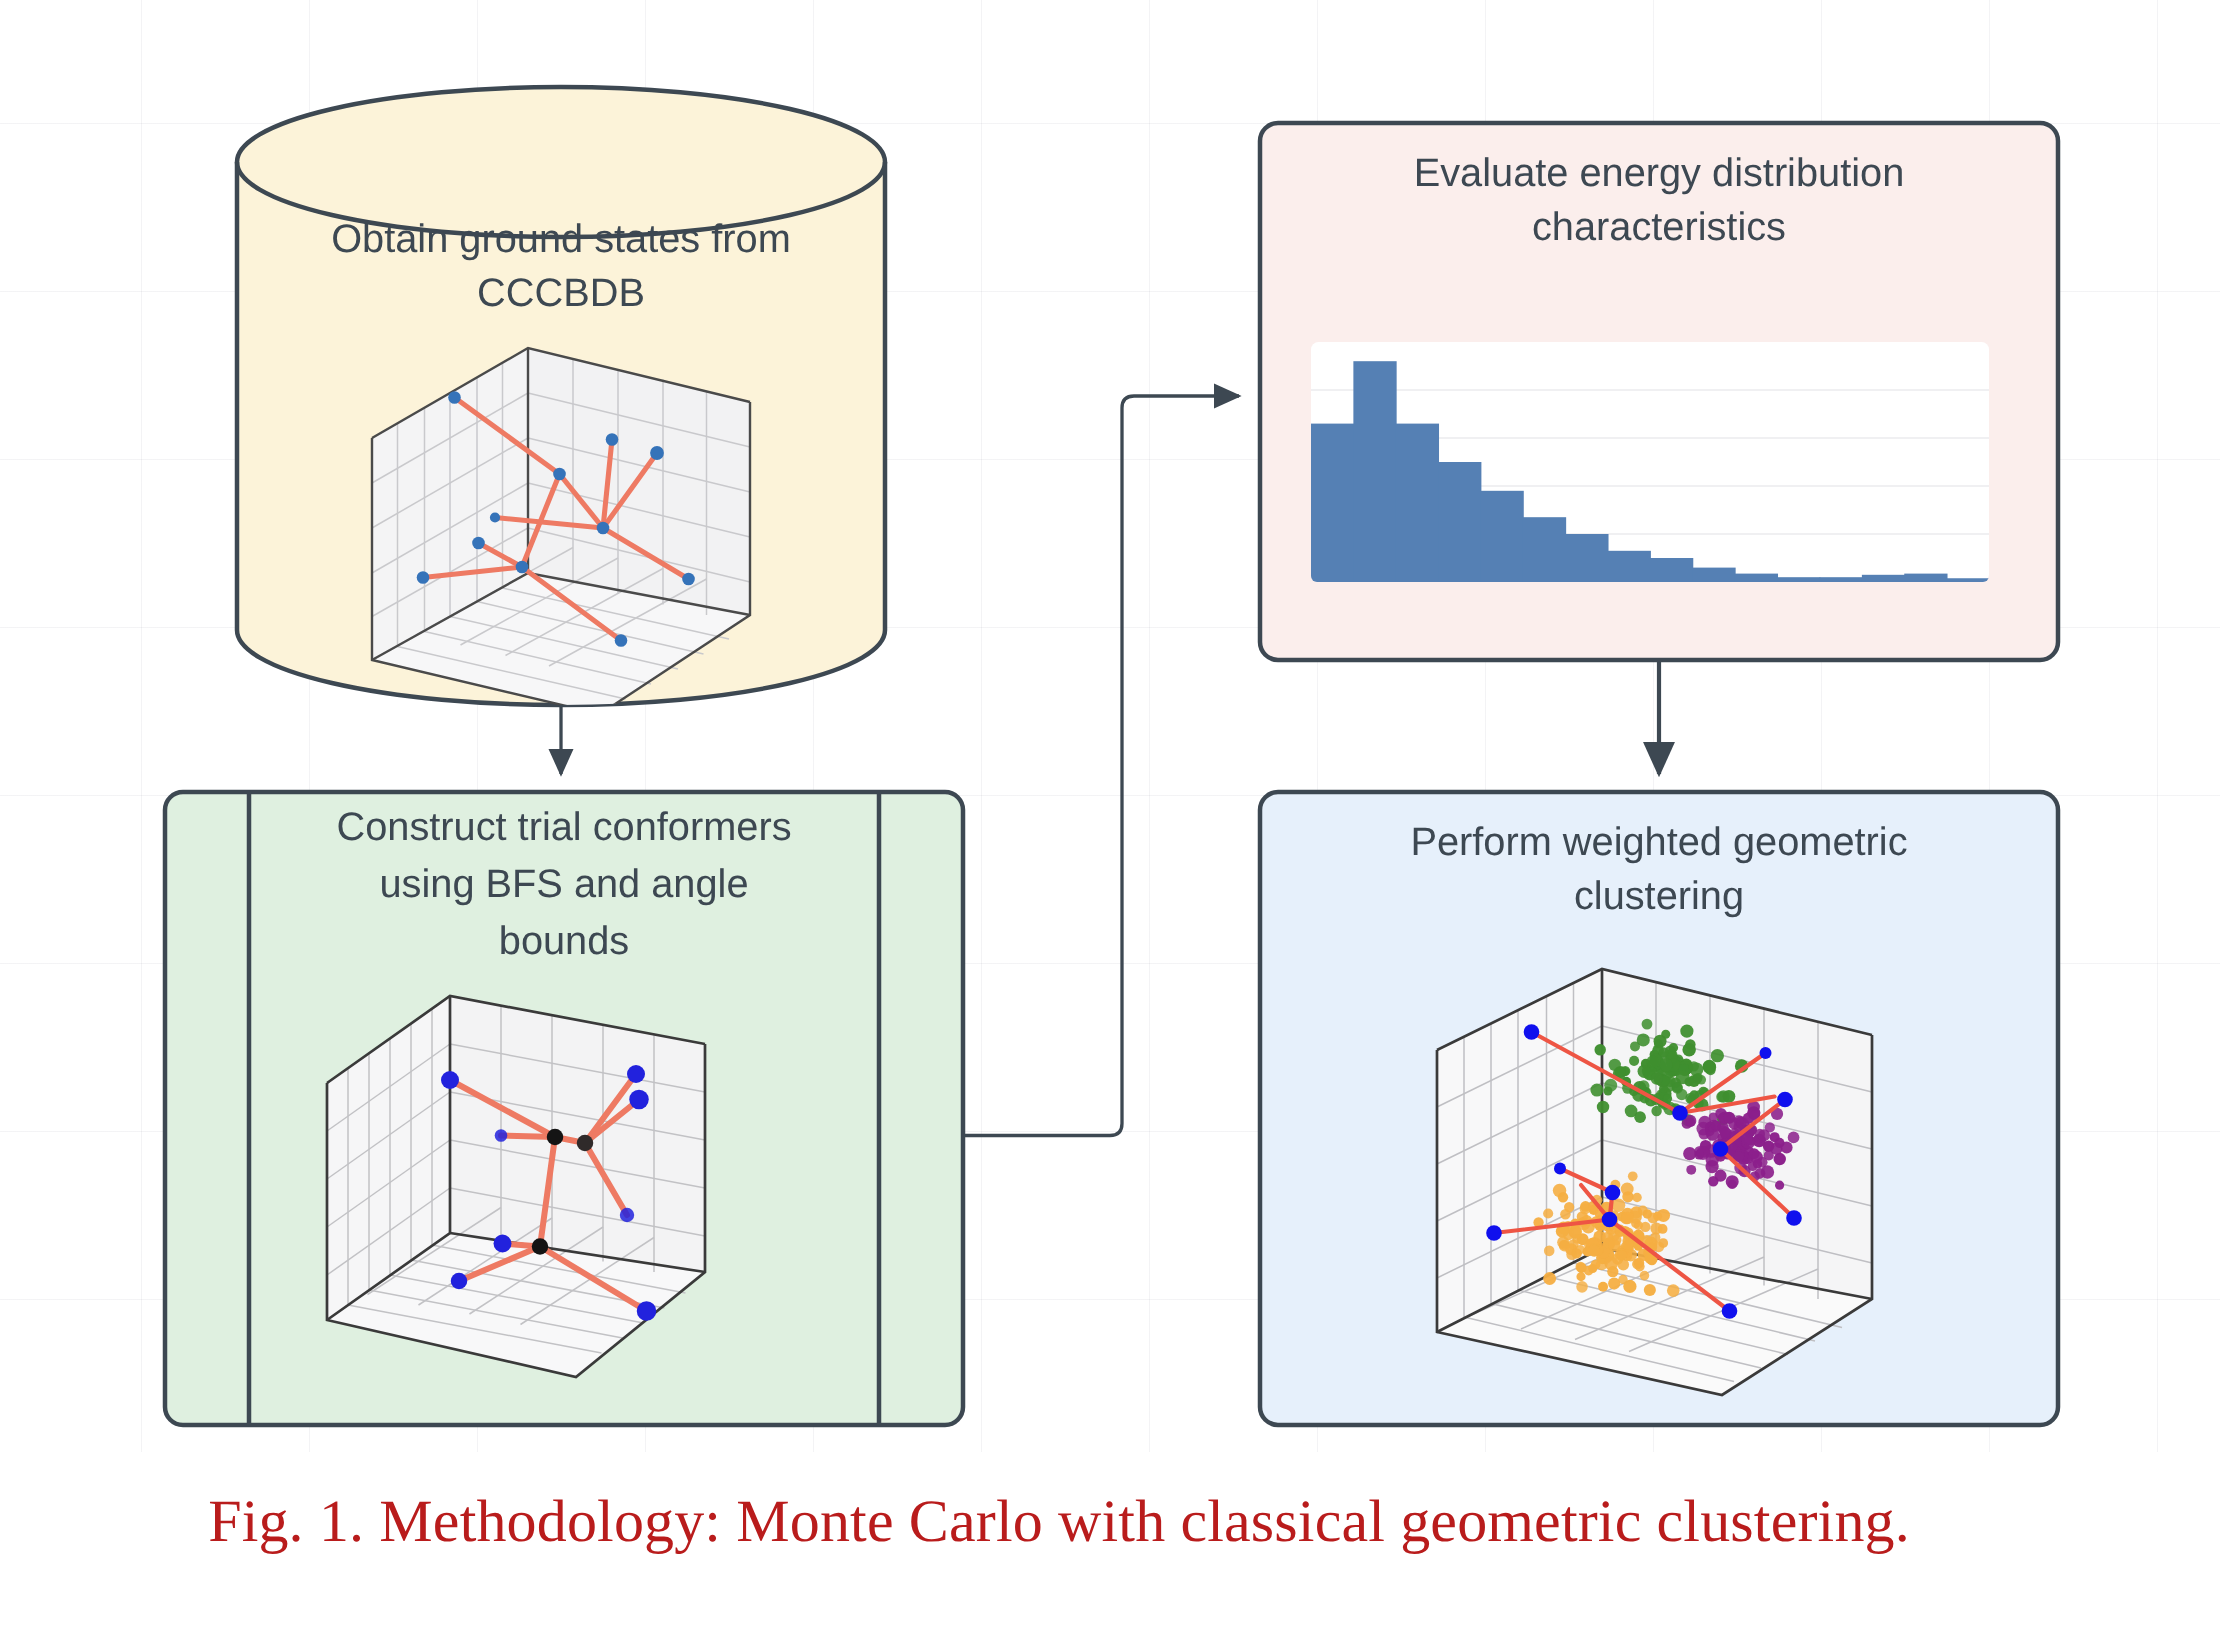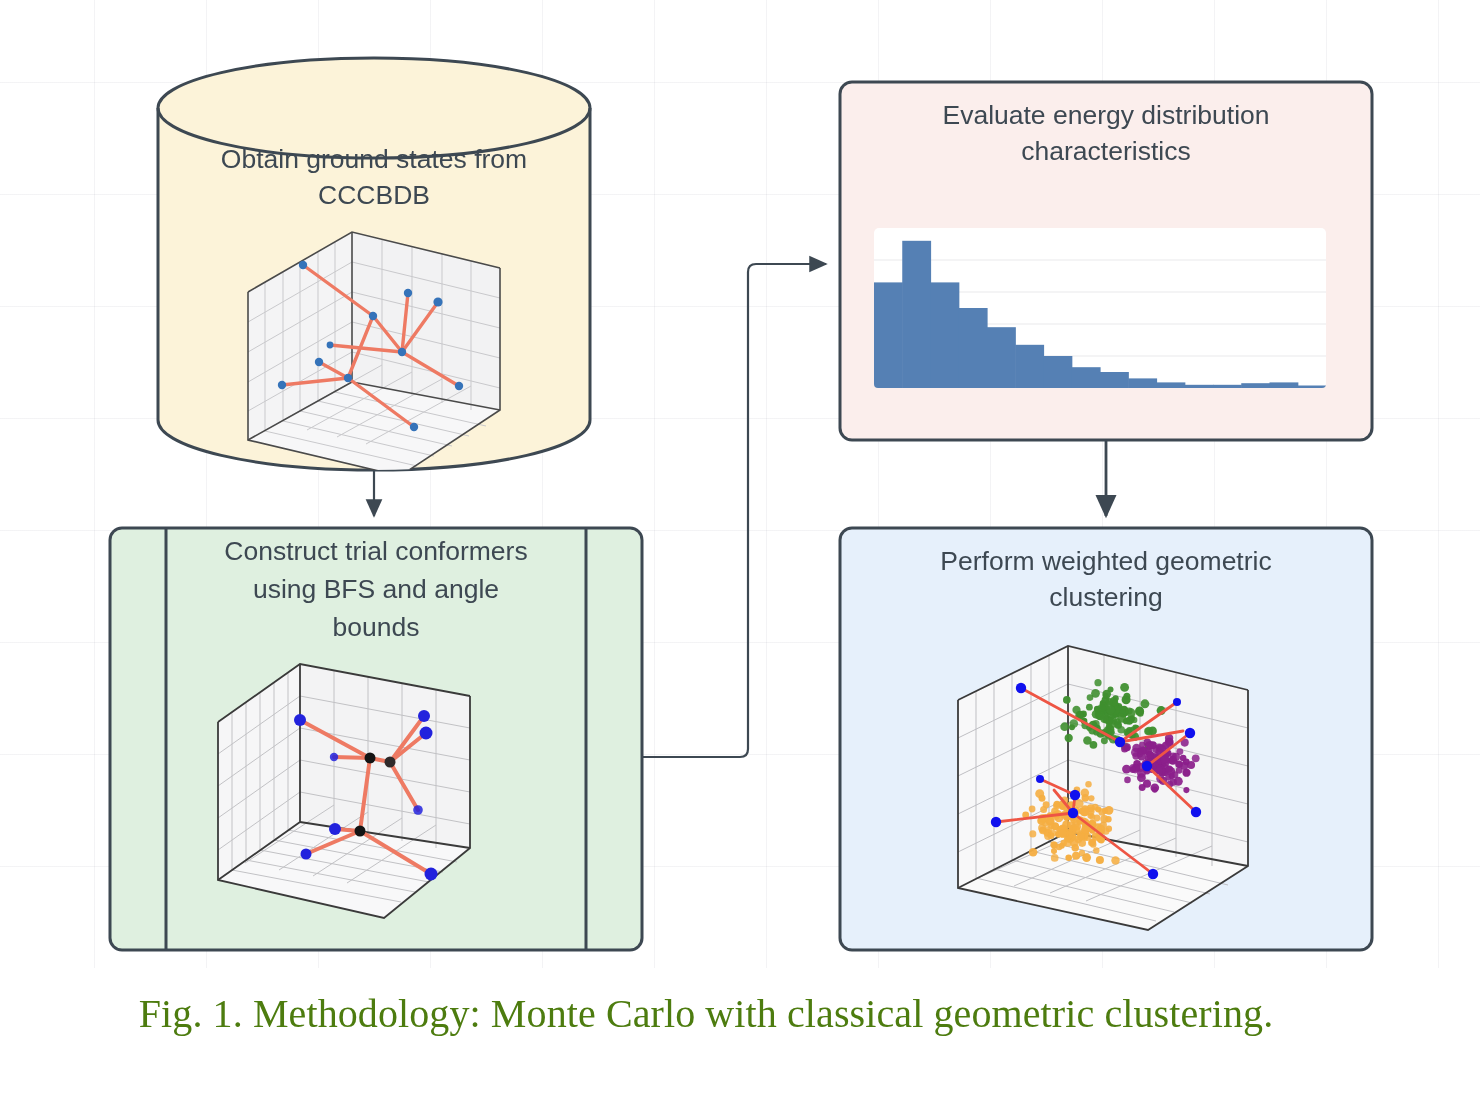--- a/index.html
+++ b/index.html
@@ -26,21 +26,21 @@
     font-size:26.5px;
     fill:#3d4852;
     text-anchor:middle;
   }
   .caption{
     position:absolute;
     left:0;top:990px;width:1412px;
     text-align:center;
     font-family:"Liberation Serif", serif;
     font-size:40px;
-    color:#4d7c0f;
+    color:#b91c1c;
     letter-spacing:0.1px;
   }
 </style>
 </head>
 <body>
 
 <div id="stage">
   <div class="bg-grid"></div>
 
   <svg id="fig" viewBox="0 0 1480 1094" xmlns="http://www.w3.org/2000/svg">

